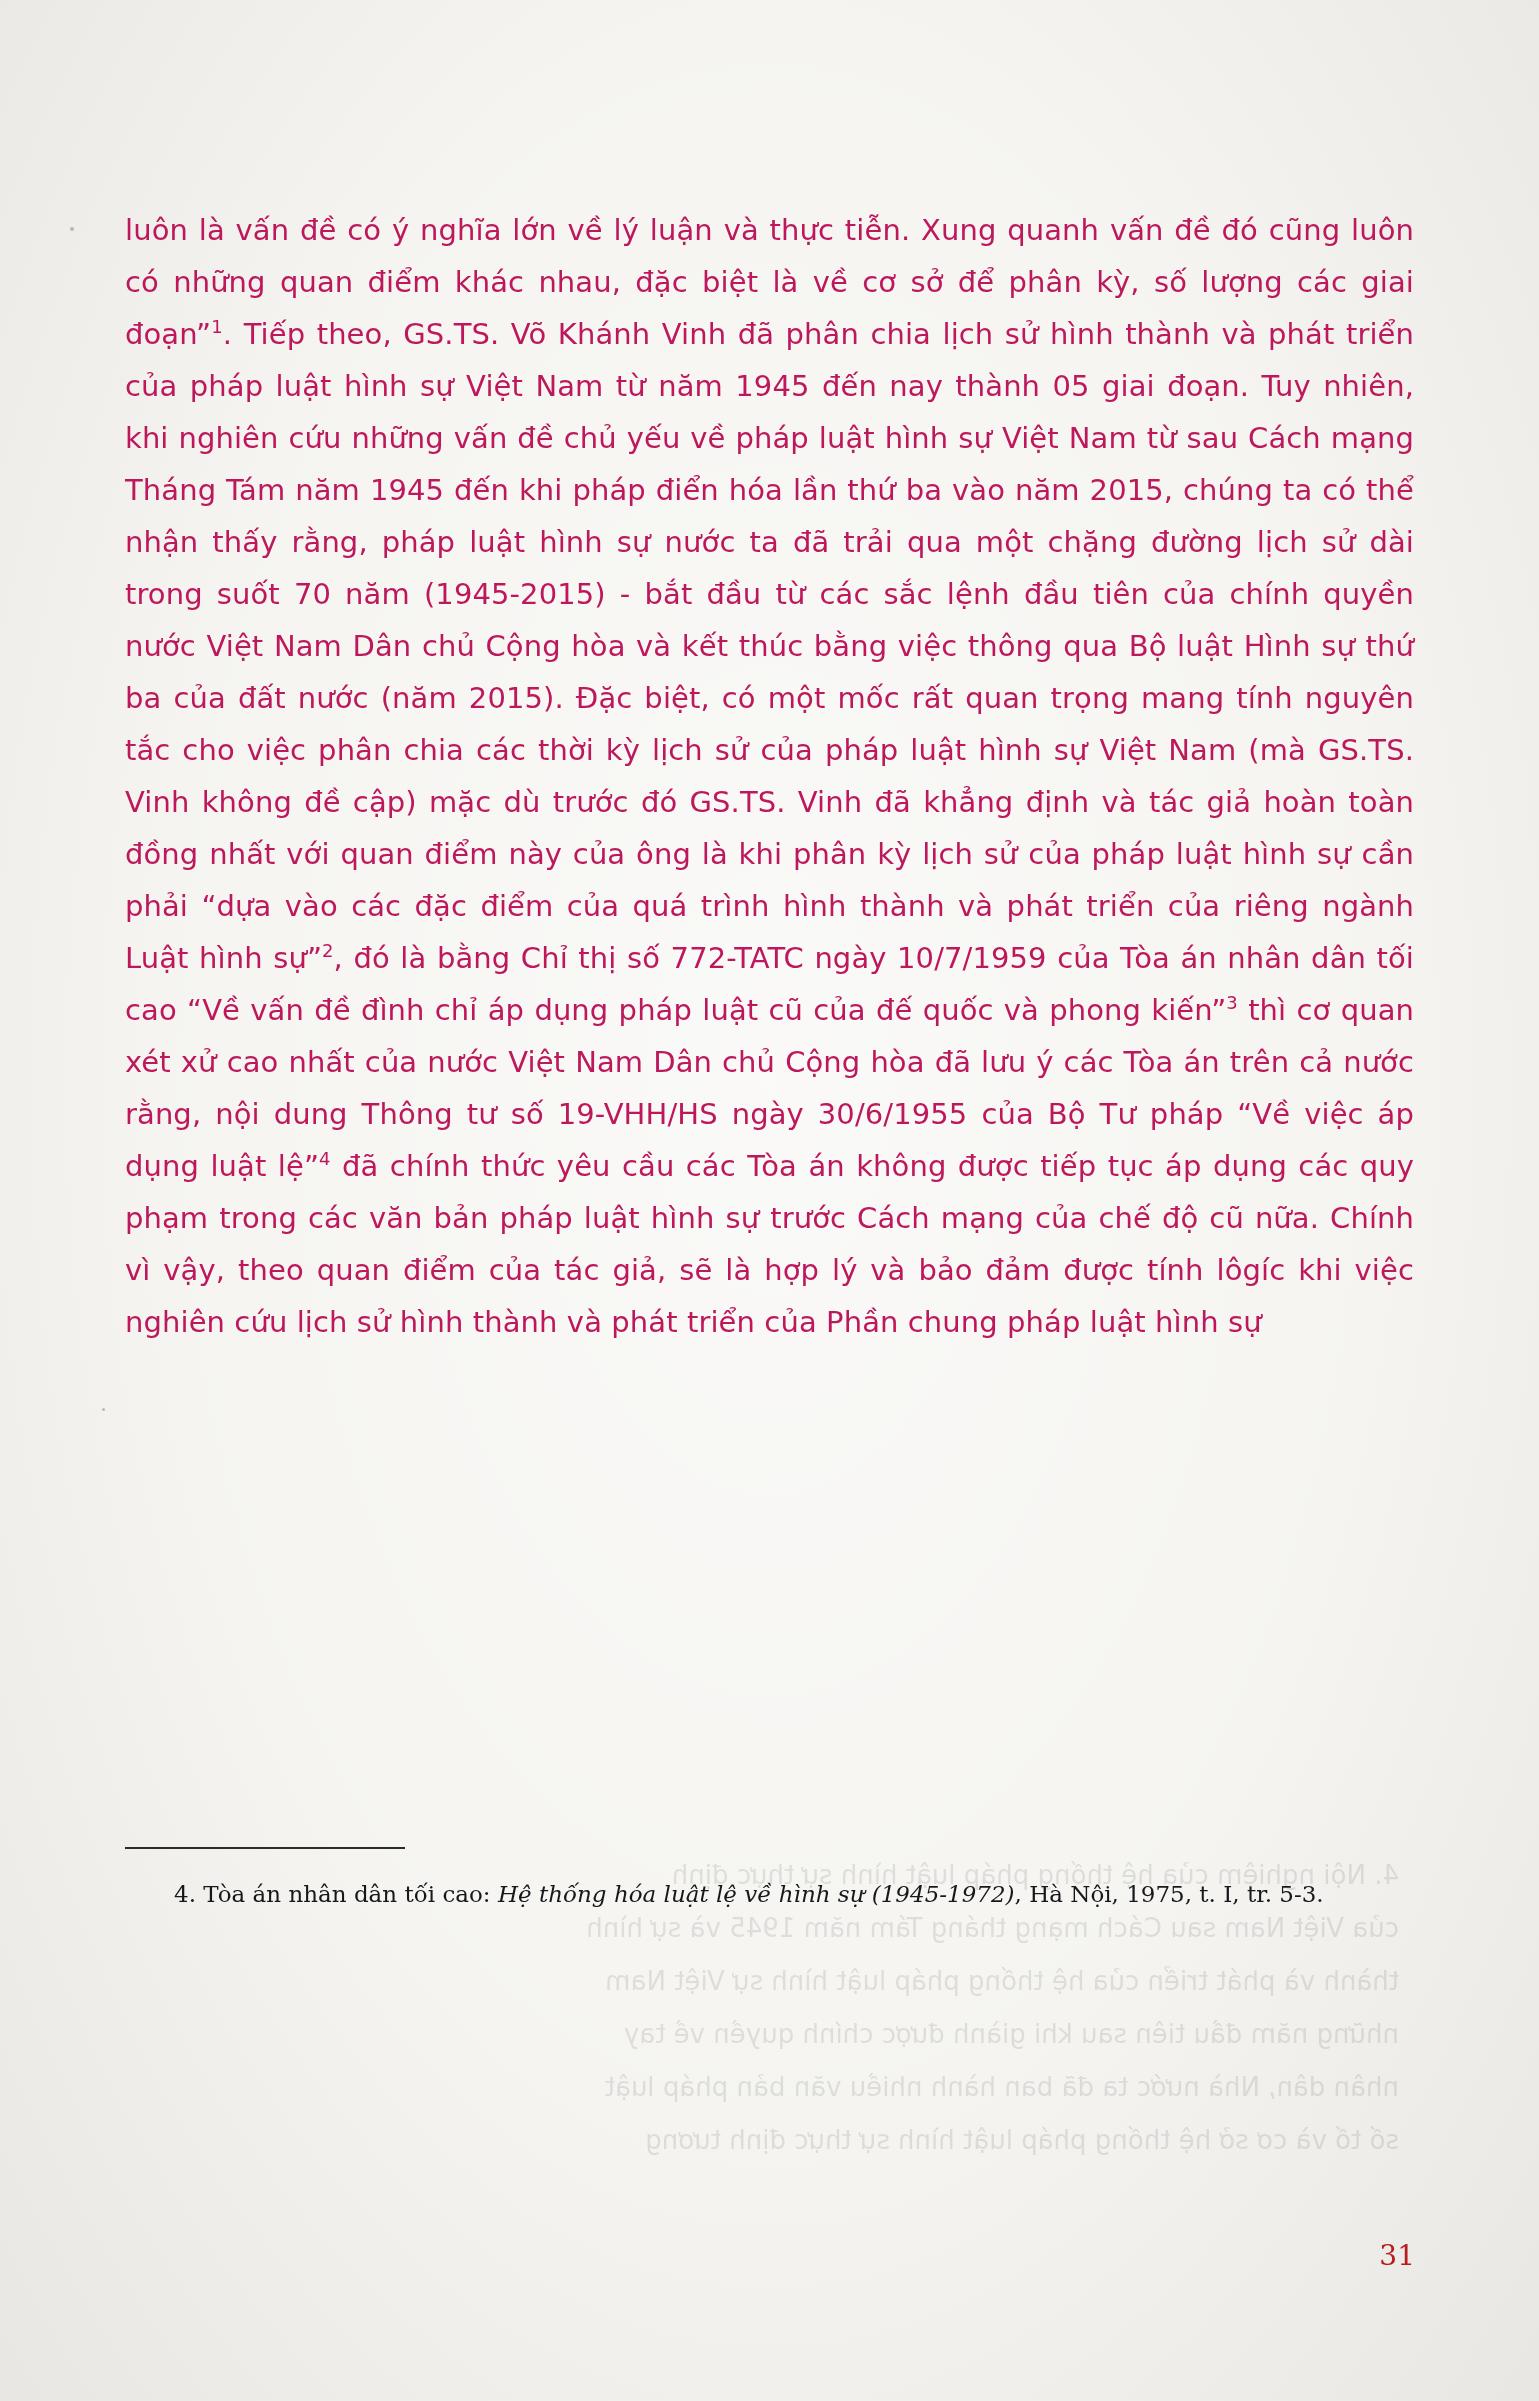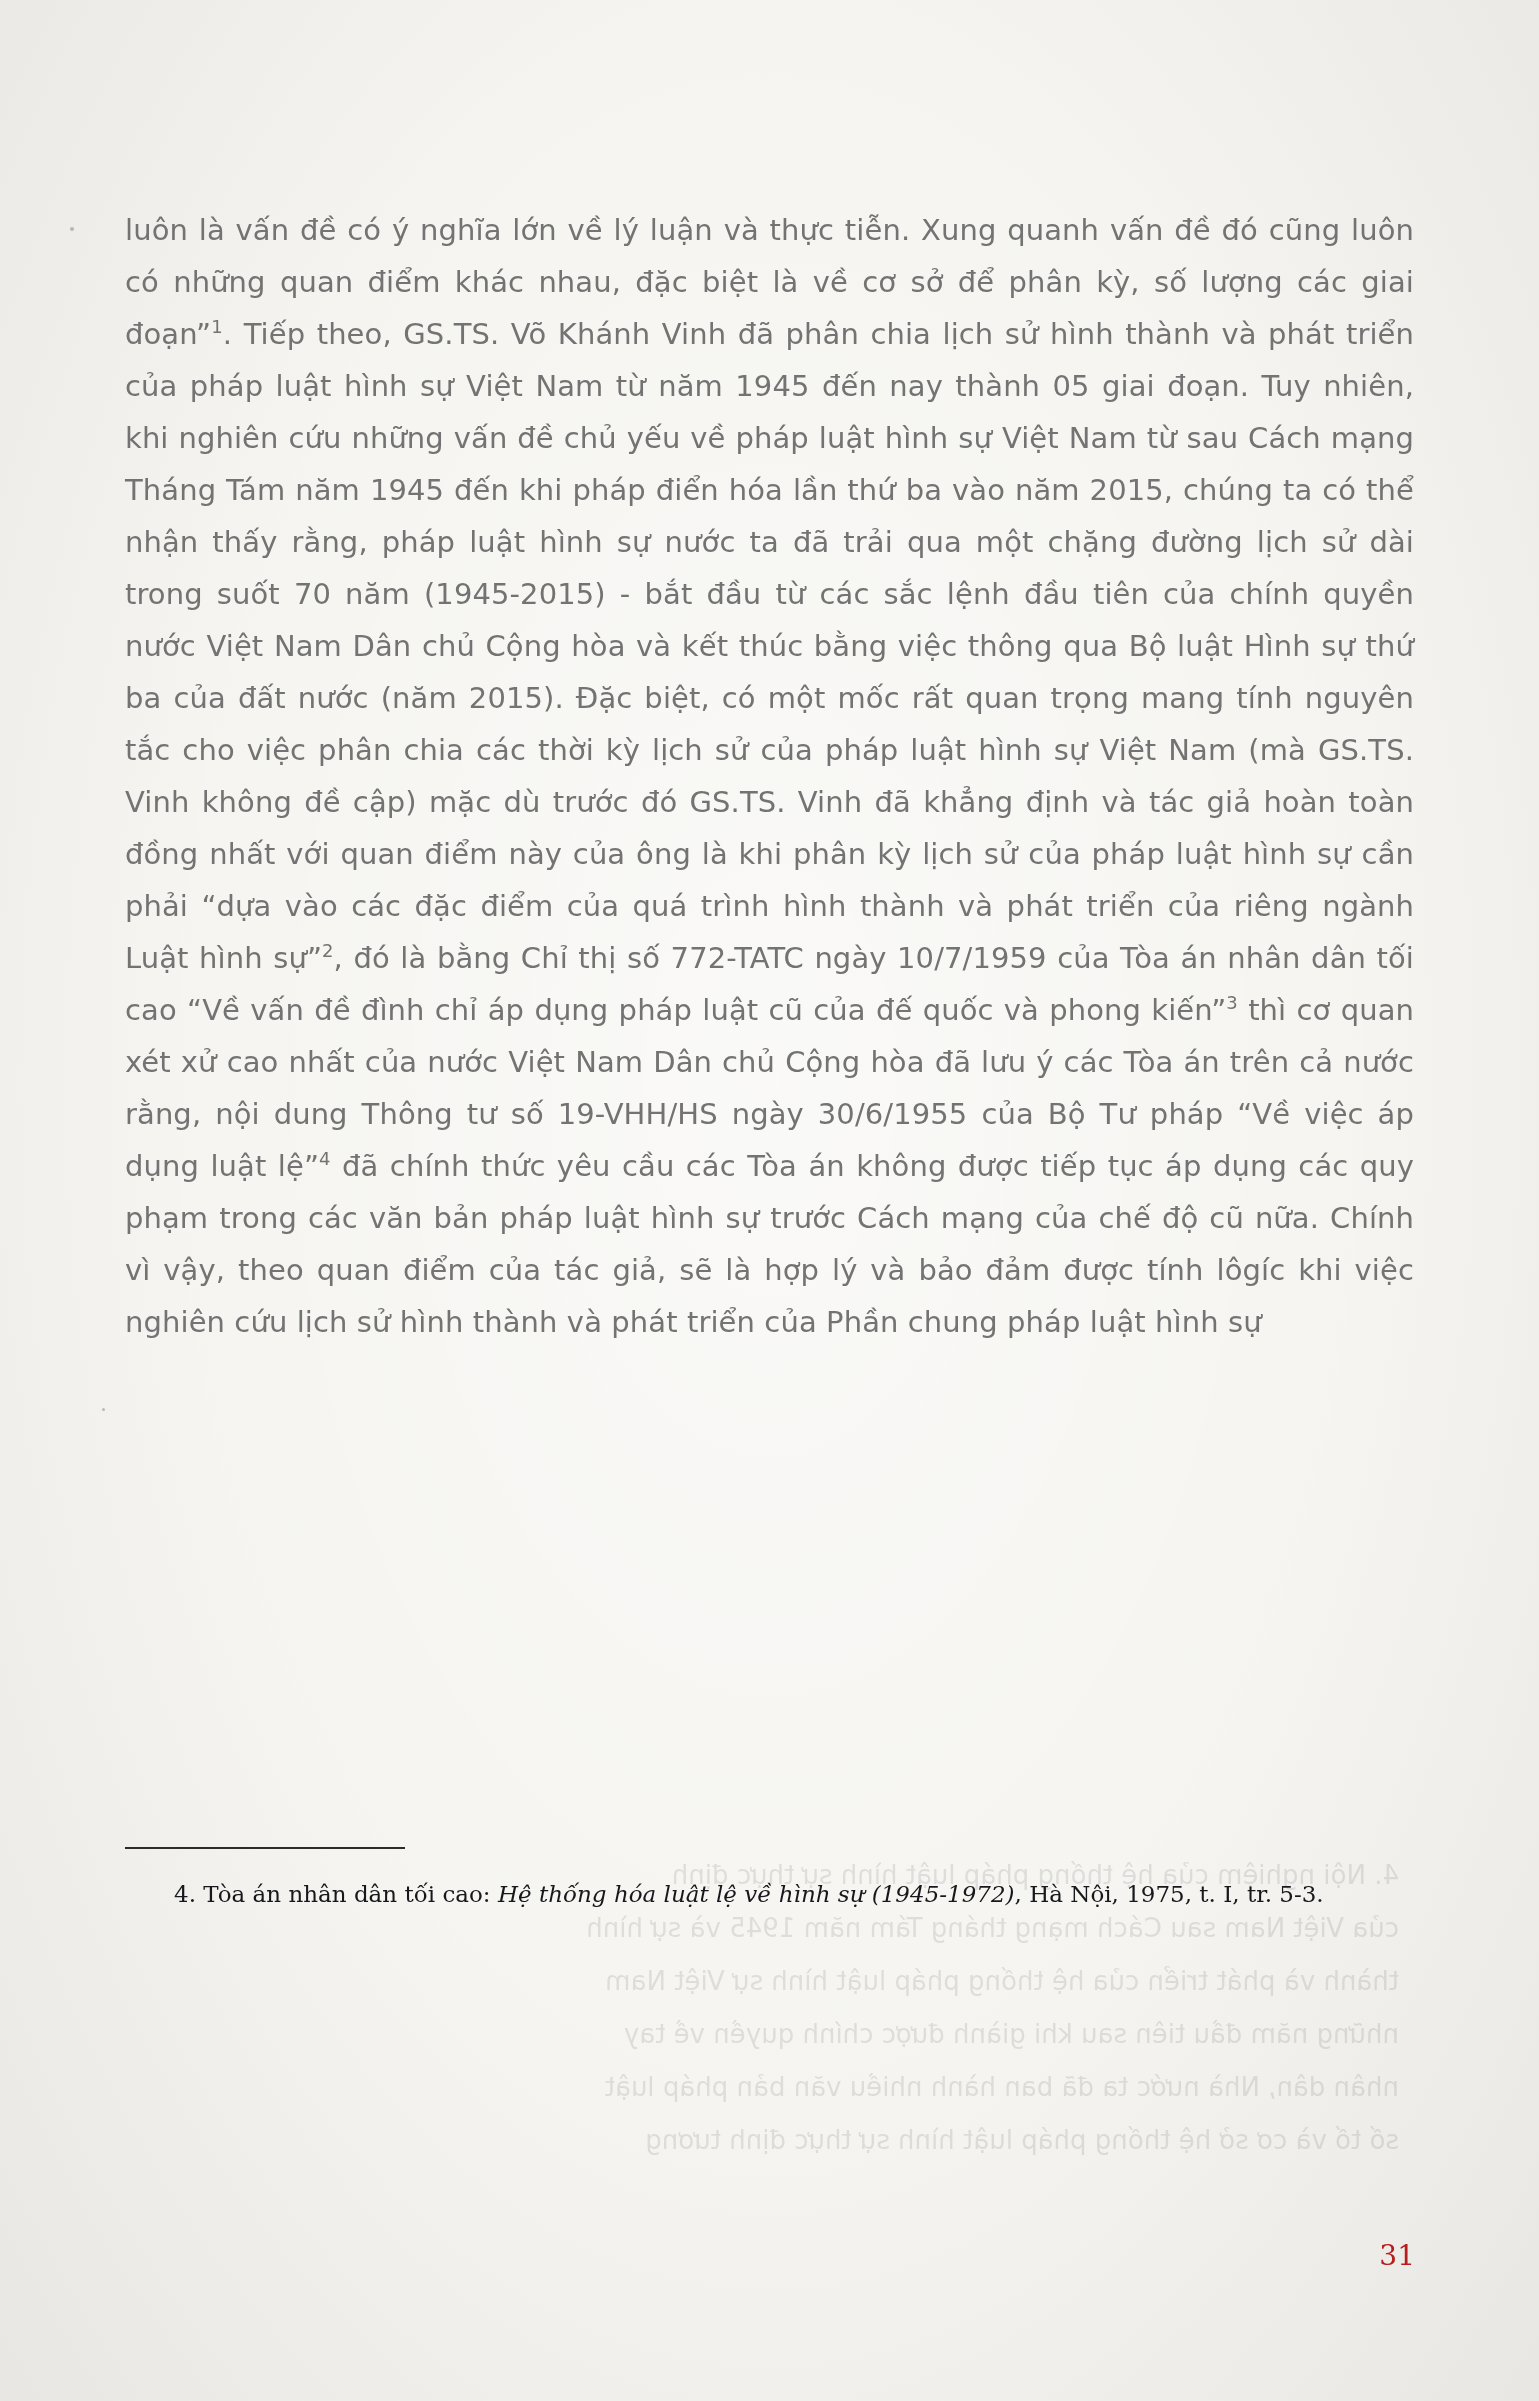--- a/index.html
+++ b/index.html
@@ -33,21 +33,21 @@
     position: absolute;
     left: 125px;
     top: 204px;
     width: 1289px;
   }
   .body-text {
     font-family: "DejaVu Sans", sans-serif;
     font-size: 29px;
     line-height: 52px;
     text-align: justify;
-    color: #737373;
+    color: #be185d;
     letter-spacing: 0.1px;
   }
   .body-text p {
     margin: 0;
     text-indent: 0;
   }
   sup {
     font-size: 0.62em;
     vertical-align: super;
     line-height: 0;

